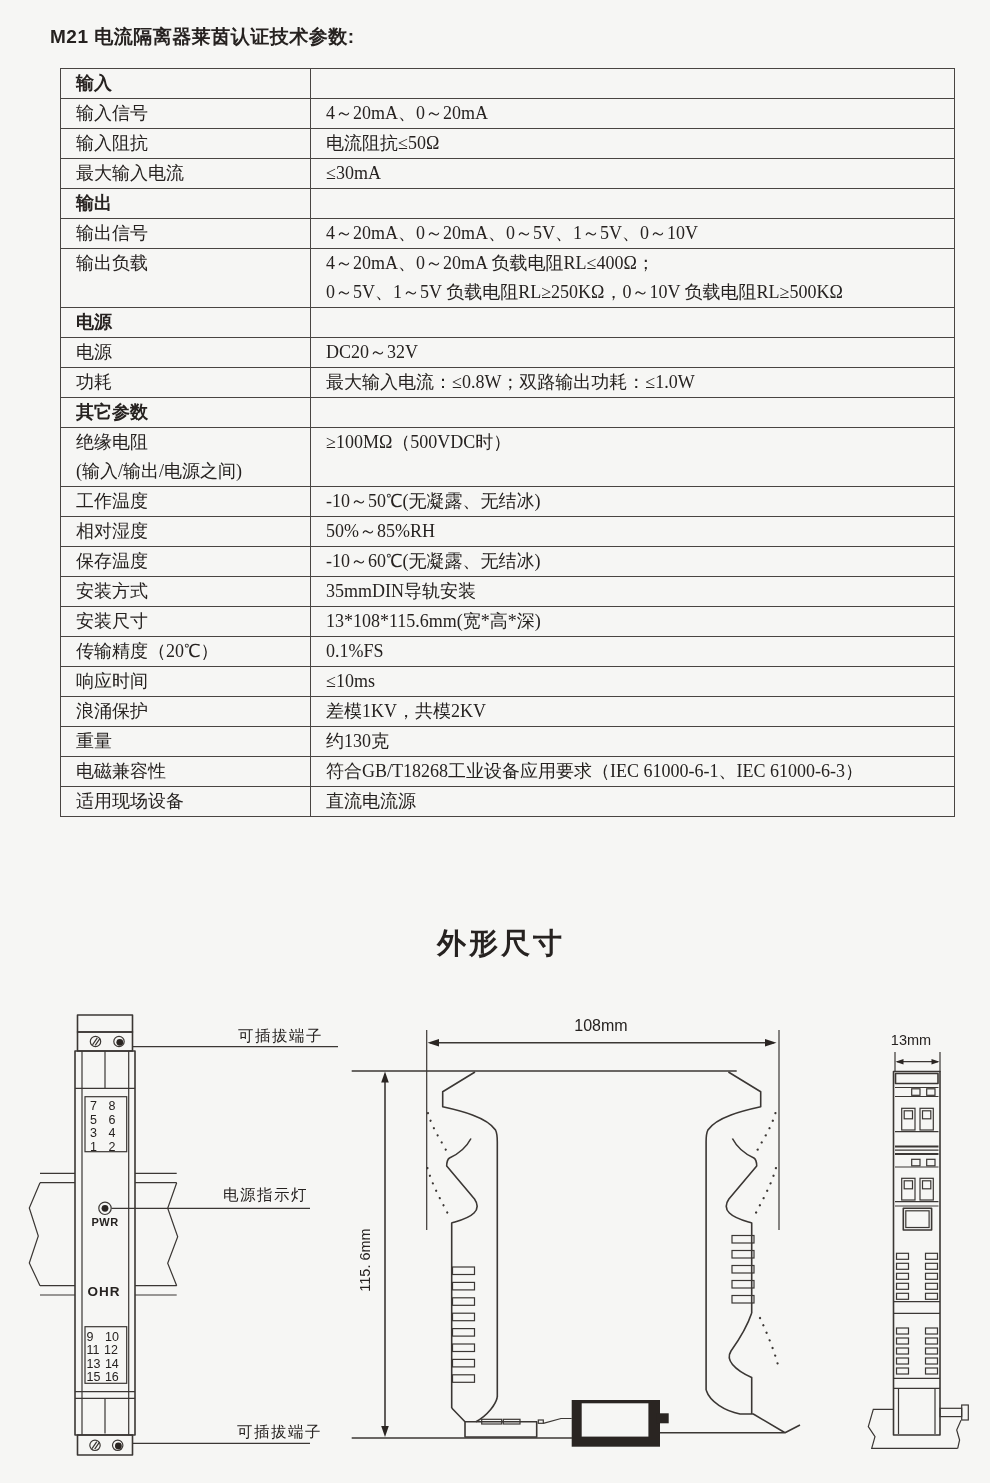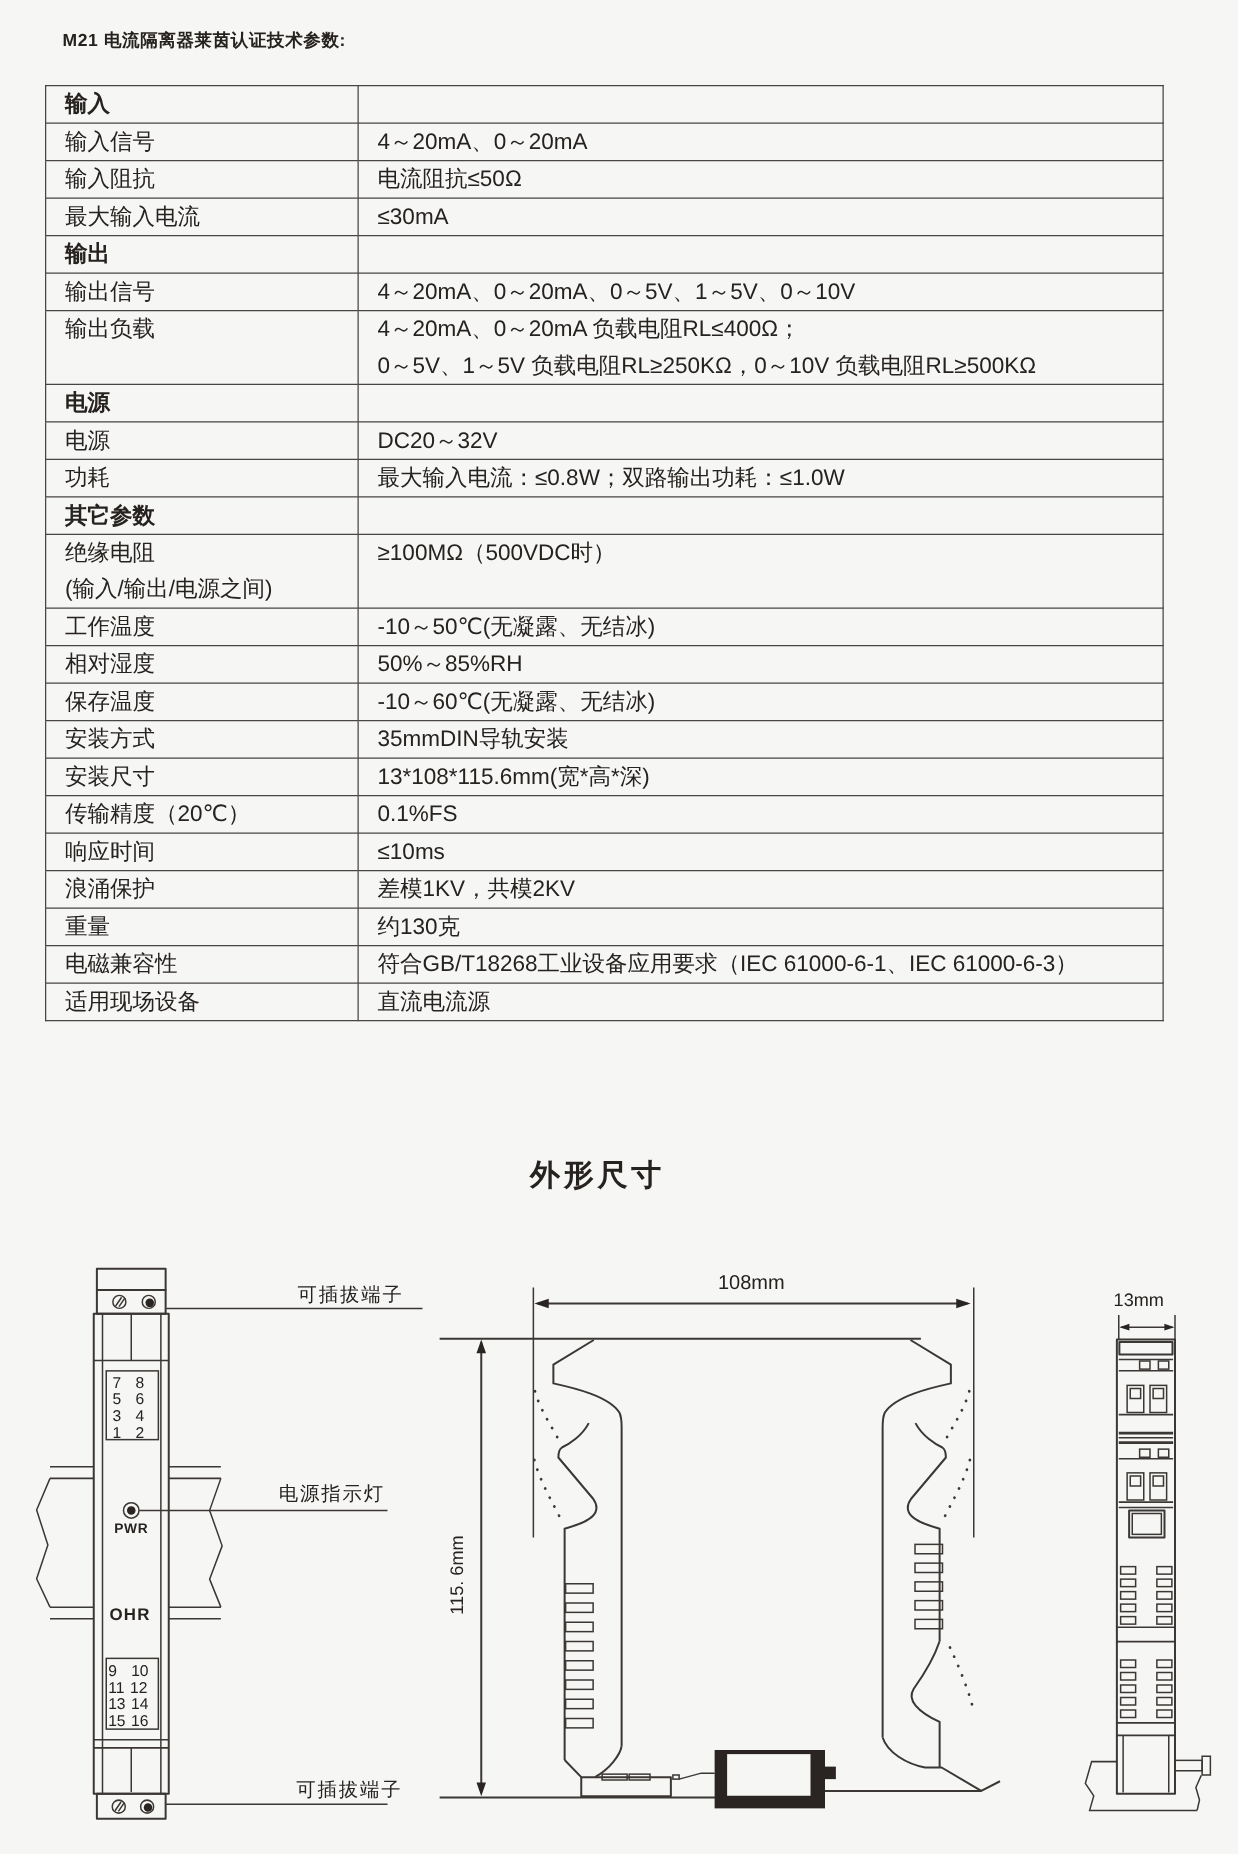--- a/index.html
+++ b/index.html
@@ -7,39 +7,39 @@
   body {
     background:#f6f6f4;
     font-family:"Liberation Sans","DejaVu Sans",sans-serif;
     color:#262220;
     position:relative;
     overflow:hidden;
   }
   .page { position:absolute; left:0; top:0; width:990px; height:1483px; }
   .doc-title {
     position:absolute; left:50px; top:24px;
-    font-size:14px; font-weight:bold; letter-spacing:.5px;
+    font-size:19px; font-weight:bold; letter-spacing:.5px;
   }
   table.spec {
-    position:absolute; left:36px; top:68px;
-    width:894px; border-collapse:collapse; table-layout:fixed;
+    position:absolute; left:60px; top:68px;
+    width:894px; border-collapse:collapse; table-layout:fixed;font-family:Liberation Serif, serif;
   }
   table.spec td {
     border:1.6px solid #494542;
     font-size:18px; line-height:29px;
     padding:0 6px 0 15px;
     vertical-align:top;
     white-space:pre-line;
     overflow:hidden;
   }
   table.spec tr { height:29px; }
   table.spec td.section { font-weight:bold; }
   .dim-title {
-    position:absolute; left:424px; top:924px;
-    font-size:24px; font-weight:bold; letter-spacing:3px;font-family:Liberation Serif, serif;
+    position:absolute; left:437px; top:924px;
+    font-size:29px; font-weight:bold; letter-spacing:3px;font-family:Liberation Serif, serif;
   }
   svg.drawing { position:absolute; }
   #svg-front { left:20px;  top:1000px; }
   #svg-side  { left:340px; top:1000px; }
   #svg-end   { left:845px; top:1000px; }
   .ln   { stroke:#3b3734; stroke-width:1.6; fill:none; stroke-linejoin:round; stroke-linecap:butt; }
   .ln-t { stroke:#3b3734; stroke-width:1.2; fill:none; }
   .ln-k { stroke:#3b3734; stroke-width:2.2; fill:none; }
   .fill-dark { fill:#2a2522; stroke:none; }
   .dots { stroke:#3b3734; stroke-width:2.2; fill:none; stroke-linecap:round; stroke-dasharray:0.1 8; }

